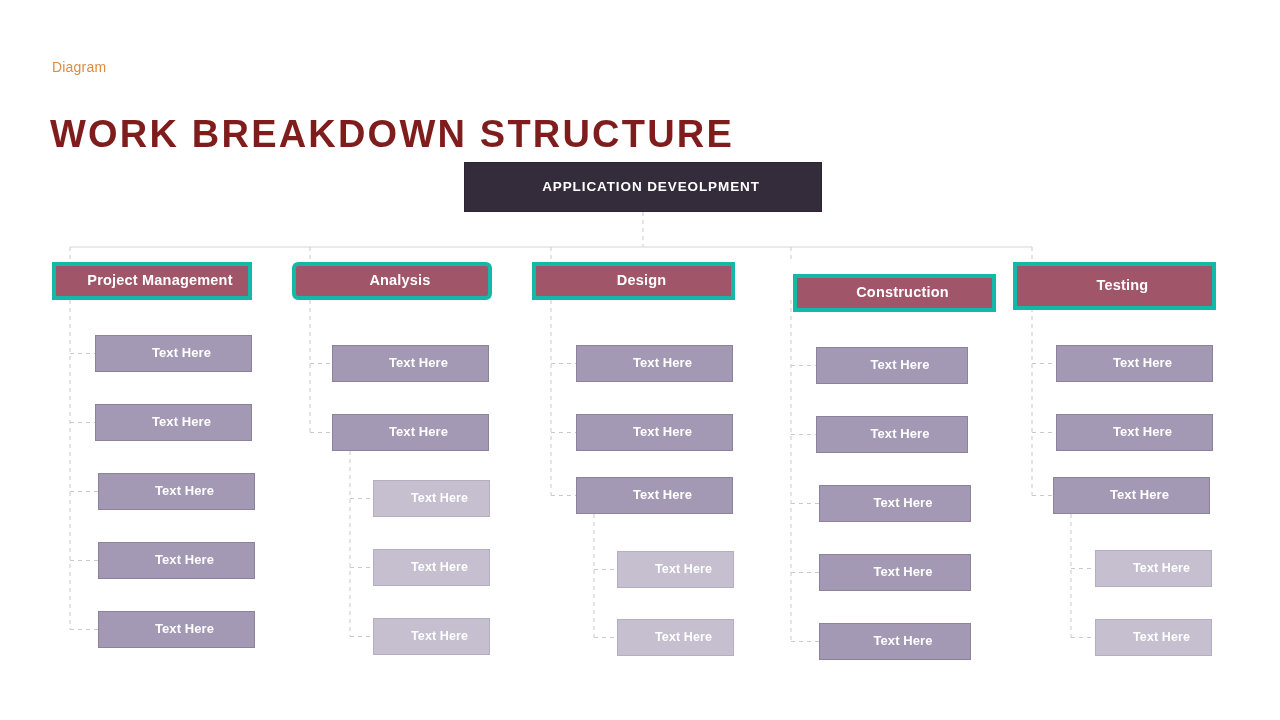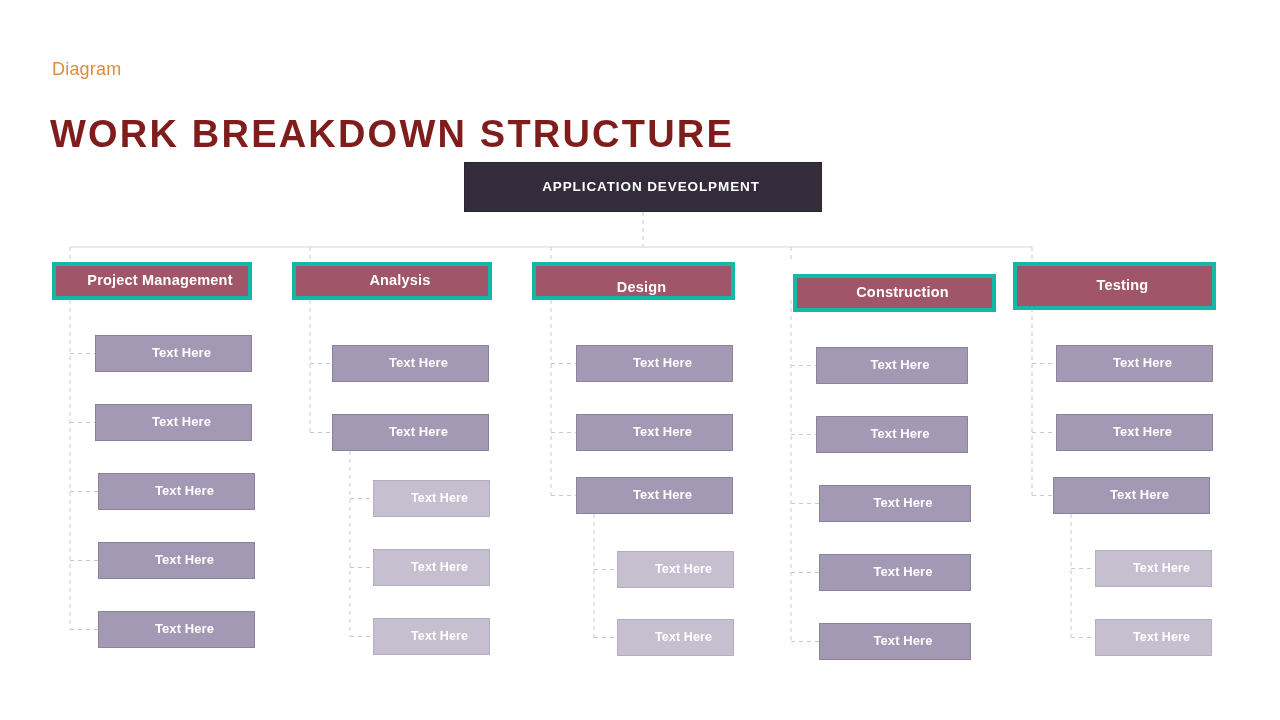--- a/index.html
+++ b/index.html
@@ -14,21 +14,21 @@
     overflow: hidden;
     font-family: "Liberation Sans", sans-serif;
     -webkit-font-smoothing: antialiased;
   }
 
   
   #eyebrow {
     position: absolute;
     left: 52px;
     top: 59px;
-    font-size: 18px;
+    font-size: 14px;
     color: #e08b3f;
     letter-spacing: 0.2px;
   }
   #page-title {
     position: absolute;
     left: 50px;
     top: 88px;
     font-size: 38px;
     font-weight: bold;
     color: #7f1d1d;
@@ -164,39 +164,39 @@
       </div>
       <div class="node node-l2" style="left: 98px; top: 473px; width: 157px; height: 37px;">
         <span>Text Here</span>
       </div>
       <div class="node node-l2" style="left: 98px; top: 542px; width: 157px; height: 37px;">
         <span>Text Here</span>
       </div>
       <div class="node node-l2" style="left: 98px; top: 611px; width: 157px; height: 37px;">
         <span>Text Here</span>
       </div>
-      <div class="node node-cat" style="left: 292px; top: 262px; width: 200px; height: 38px;">
+      <div class="node node-cat" style="left: 292px; top: 262px; width: 200px; height: 38px; border-radius: 6px;">
         <span>Analysis</span>
       </div>
       <div class="node node-l2" style="left: 332px; top: 345px; width: 157px; height: 37px;">
         <span>Text Here</span>
       </div>
       <div class="node node-l2" style="left: 332px; top: 414px; width: 157px; height: 37px;">
         <span>Text Here</span>
       </div>
       <div class="node node-l3" style="left: 373px; top: 480px; width: 117px; height: 37px;">
         <span>Text Here</span>
       </div>
       <div class="node node-l3" style="left: 373px; top: 549px; width: 117px; height: 37px;">
         <span>Text Here</span>
       </div>
       <div class="node node-l3" style="left: 373px; top: 618px; width: 117px; height: 37px;">
         <span>Text Here</span>
       </div>
-      <div class="node node-cat" style="left: 532px; top: 262px; width: 203px; height: 38px; align-items: flex-end;">
+      <div class="node node-cat" style="left: 532px; top: 262px; width: 203px; height: 38px;">
         <span>Design</span>
       </div>
       <div class="node node-l2" style="left: 576px; top: 345px; width: 157px; height: 37px;">
         <span>Text Here</span>
       </div>
       <div class="node node-l2" style="left: 576px; top: 414px; width: 157px; height: 37px;">
         <span>Text Here</span>
       </div>
       <div class="node node-l2" style="left: 576px; top: 477px; width: 157px; height: 37px;">
         <span>Text Here</span>

